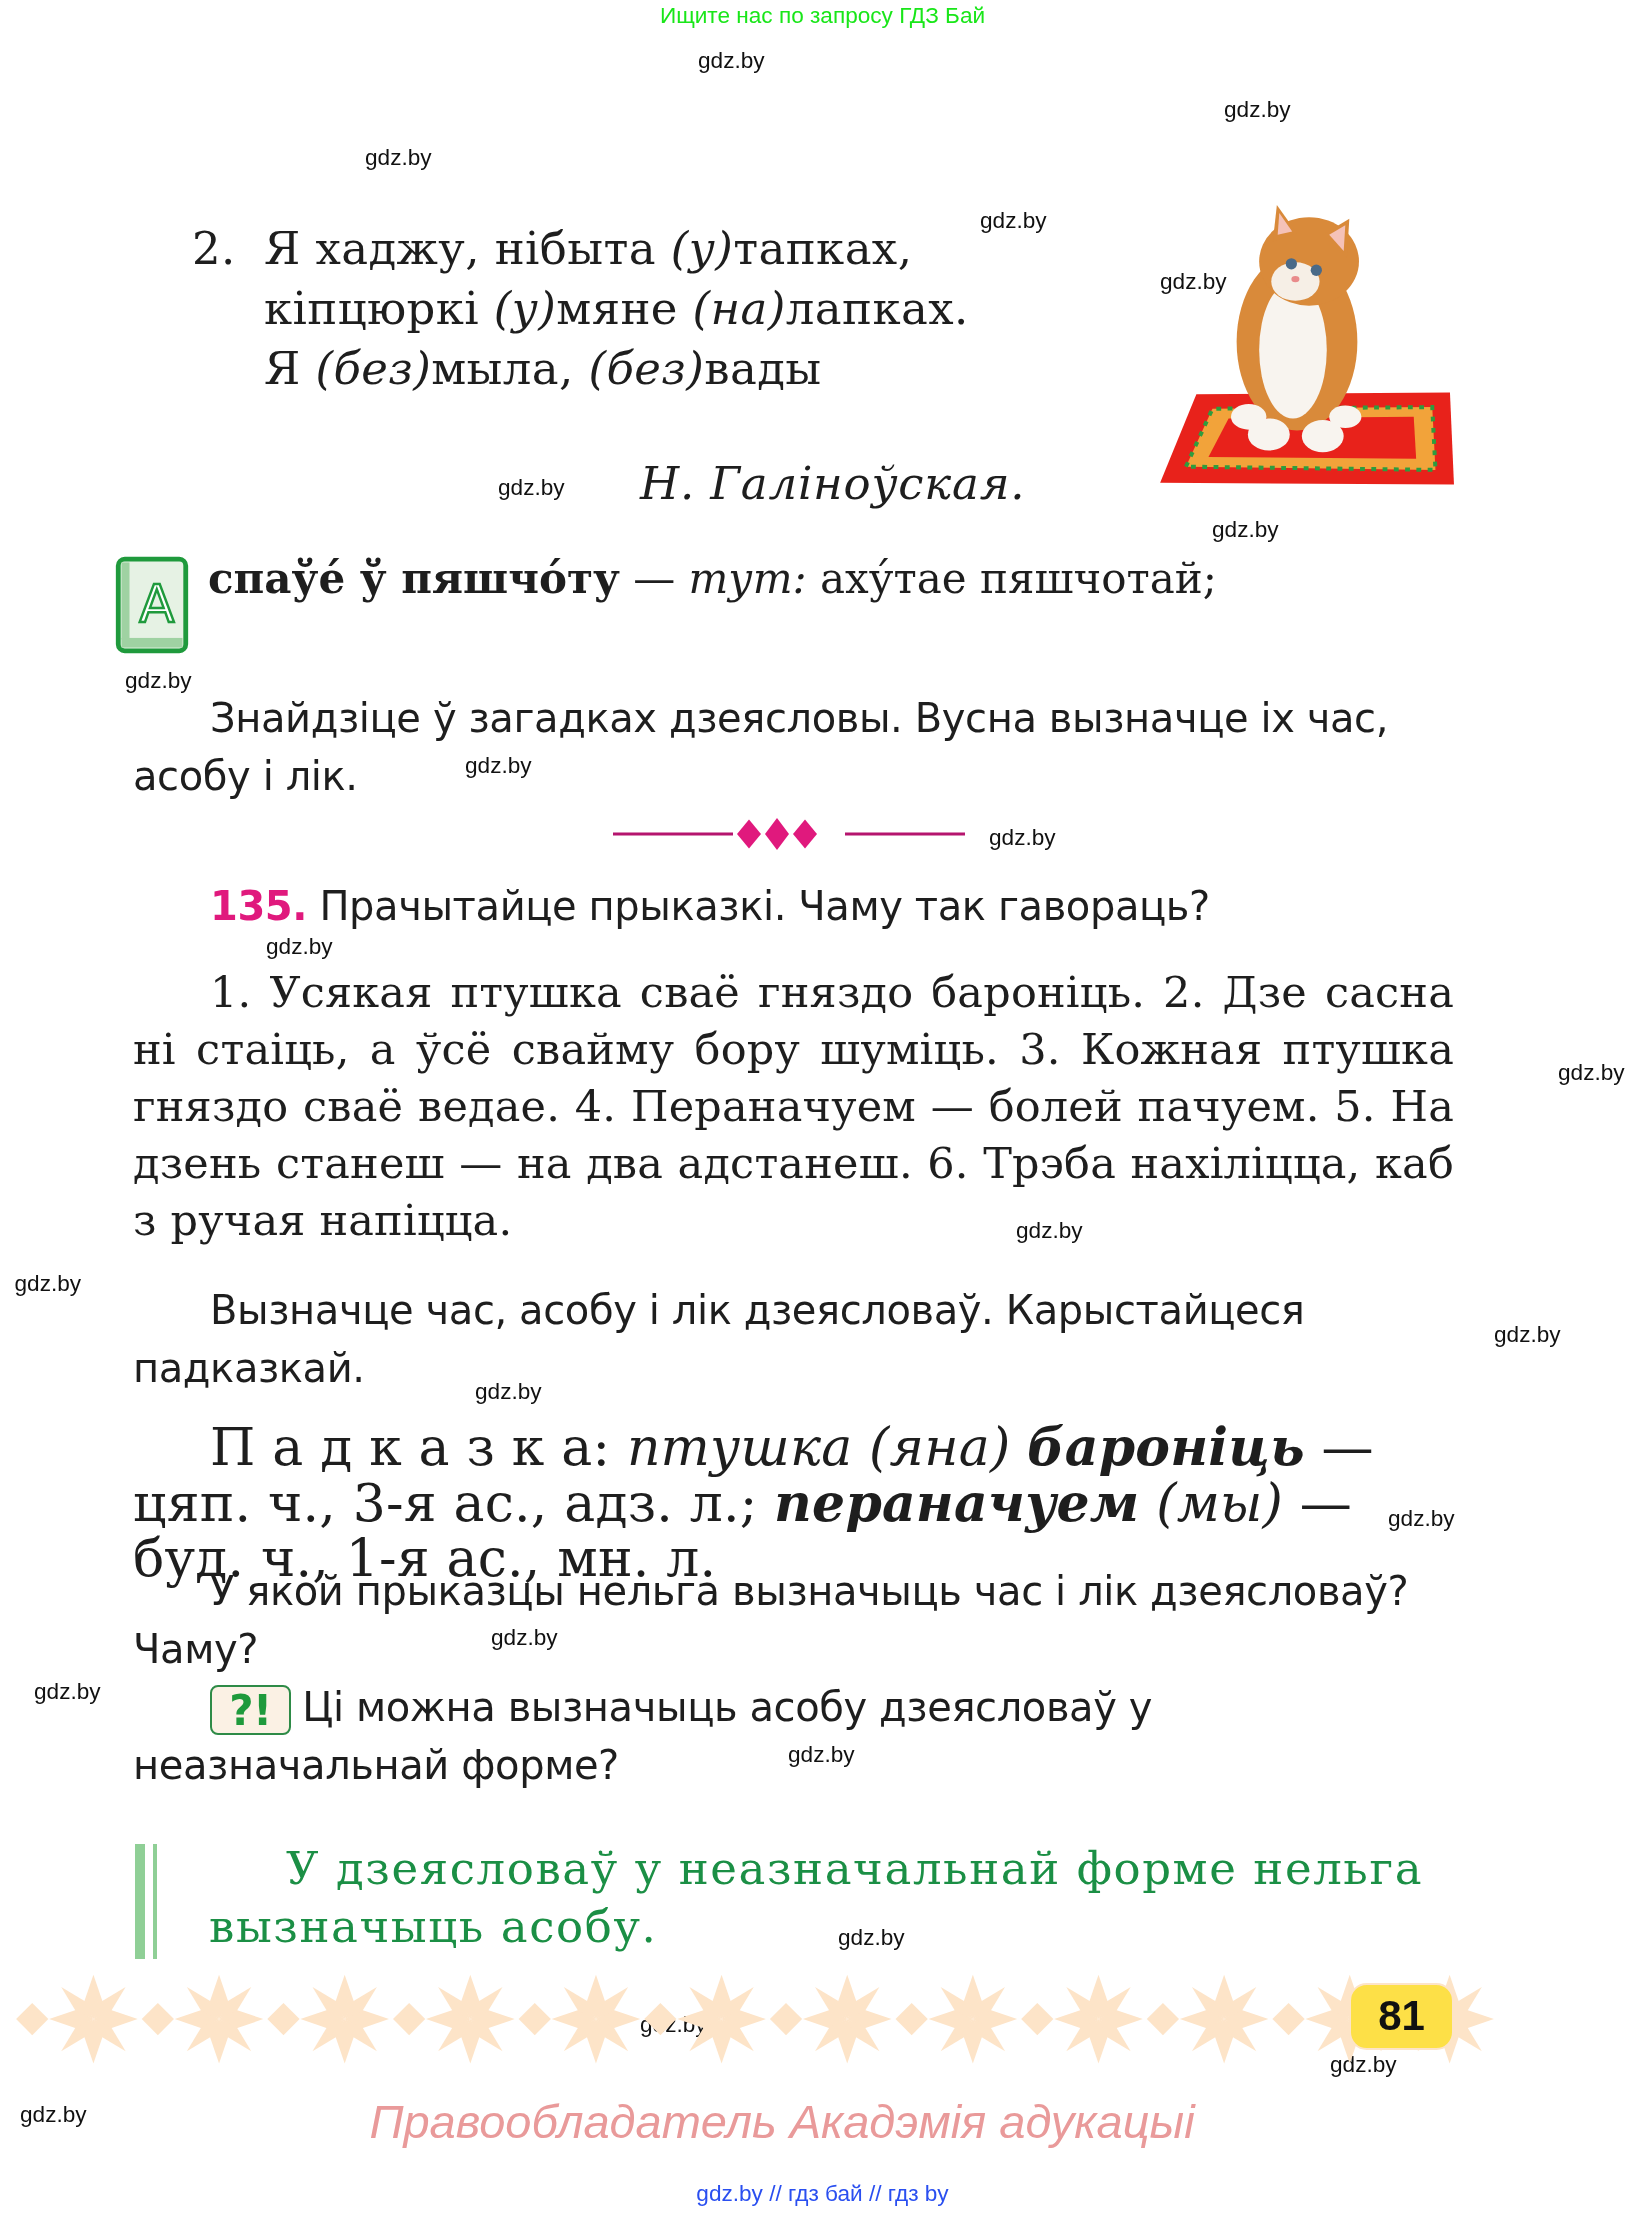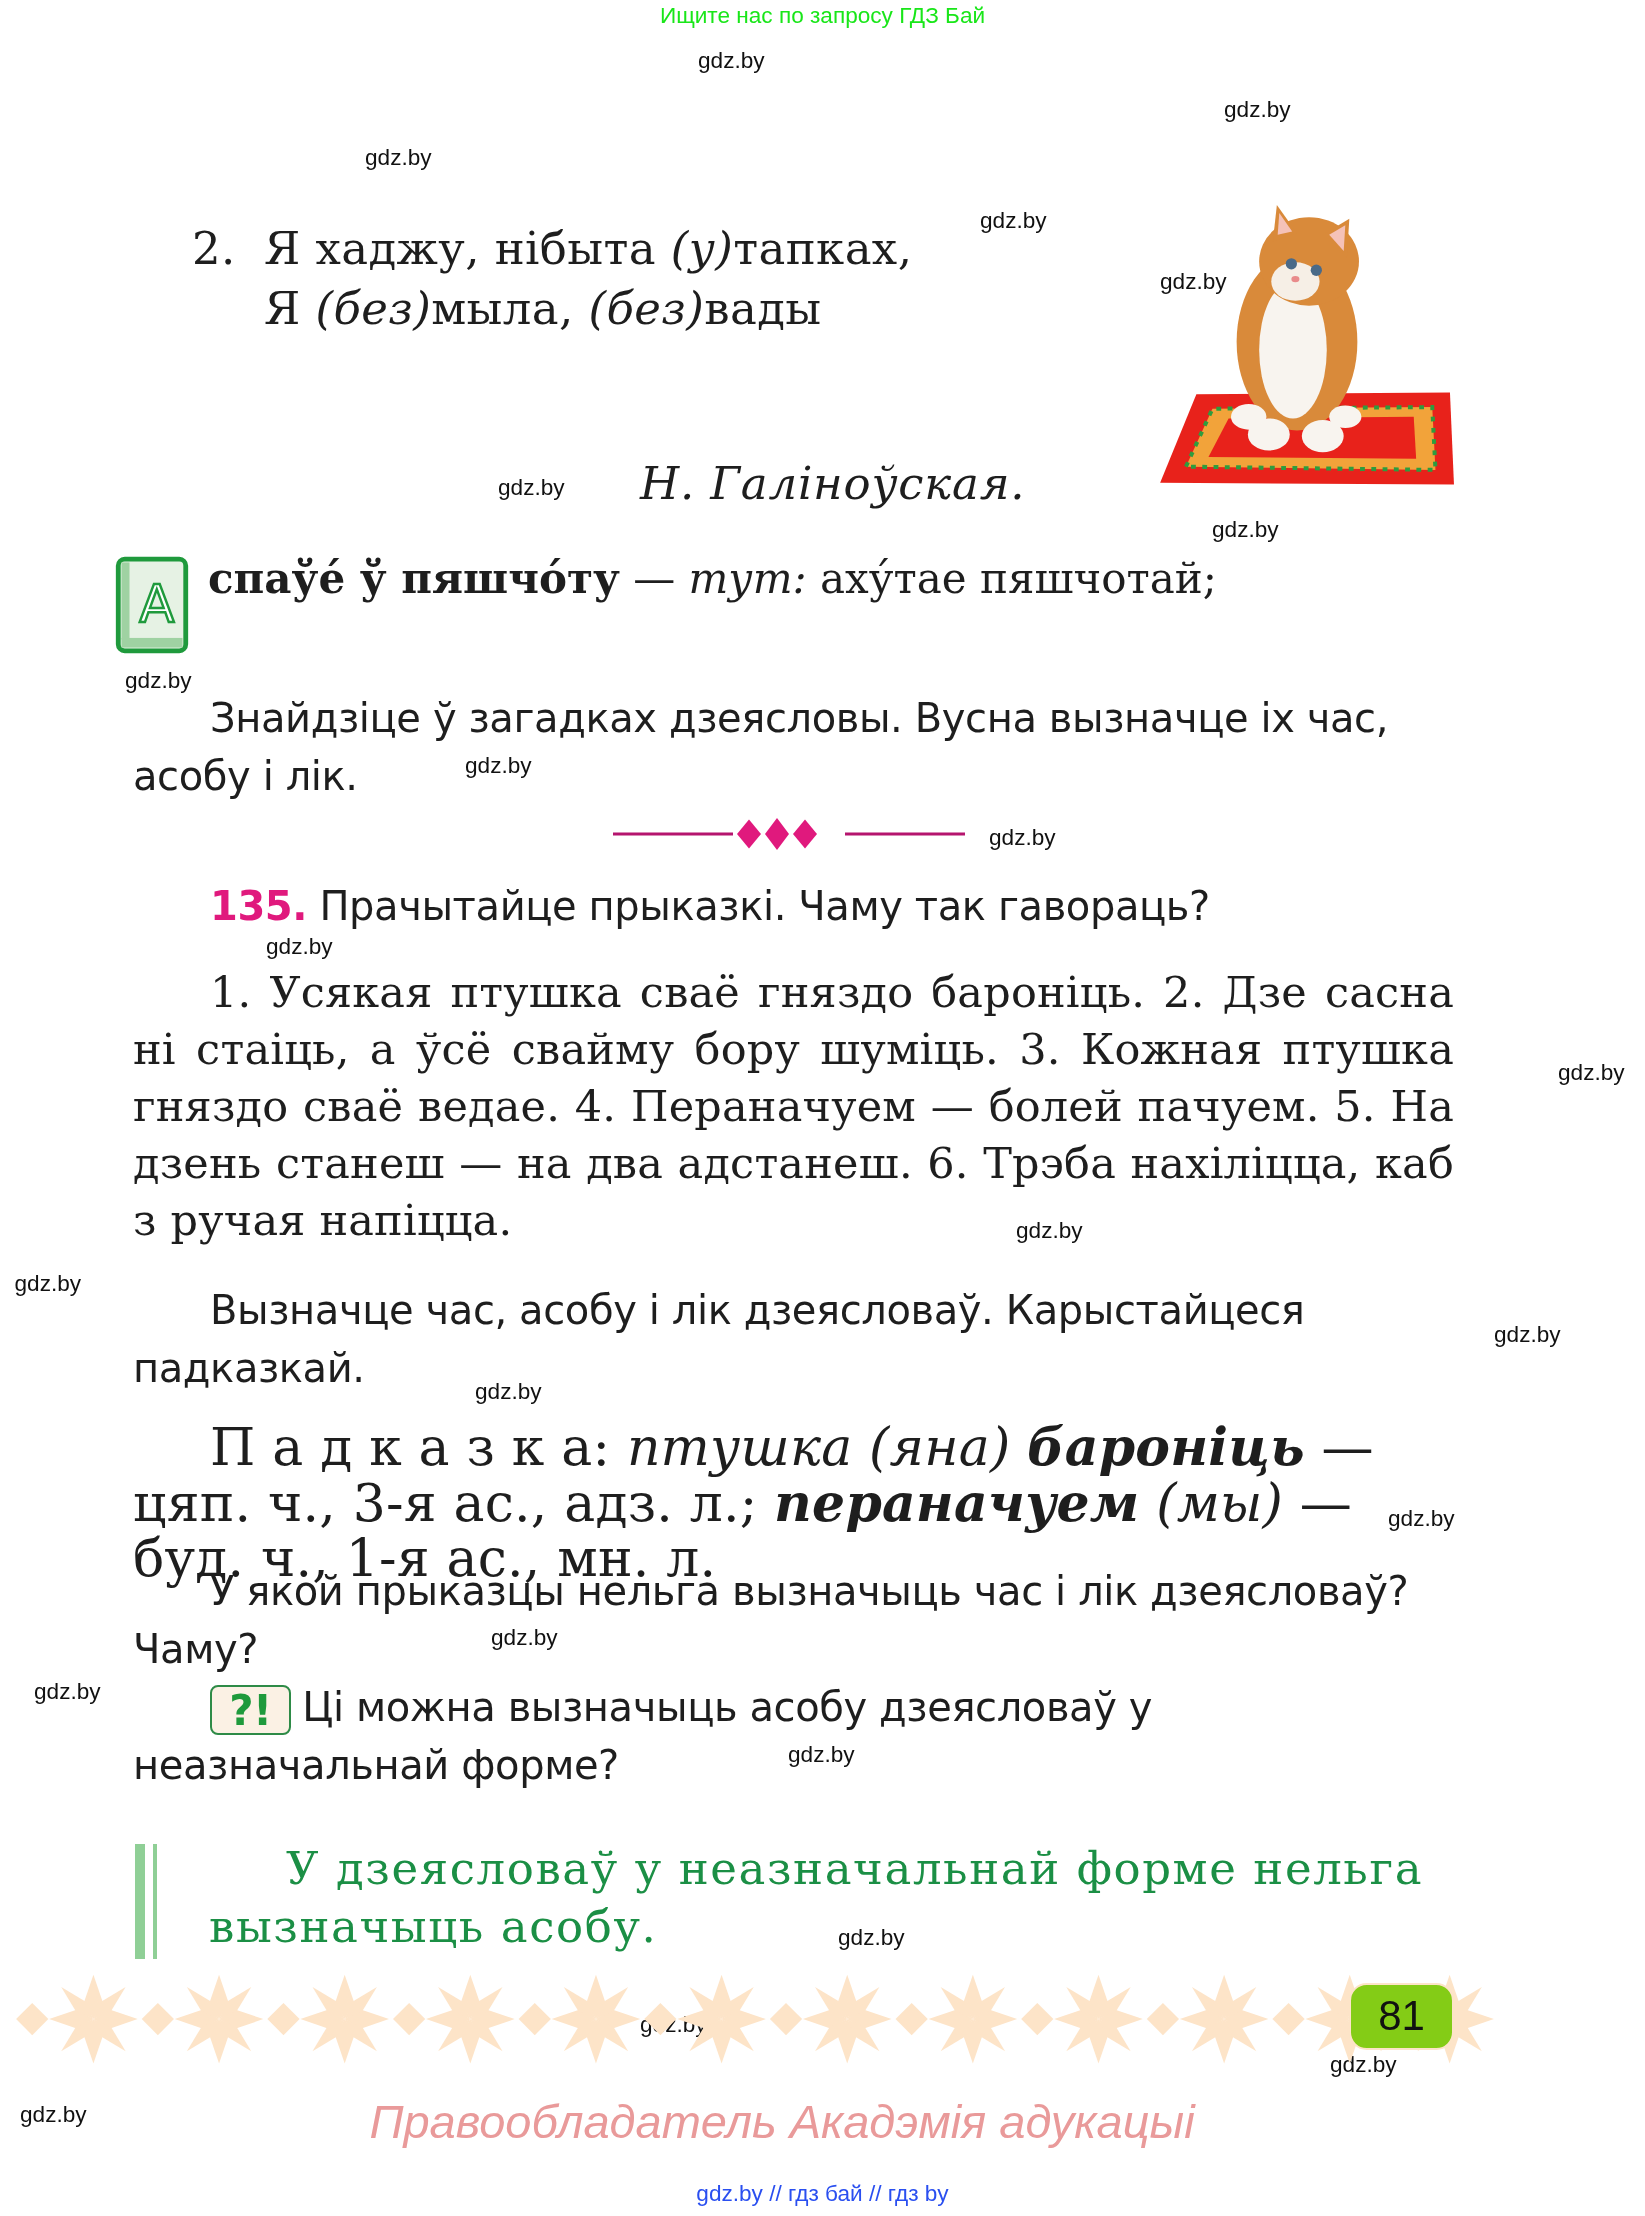--- a/index.html
+++ b/index.html
@@ -21,21 +21,21 @@
   .para-serif { position:absolute; left:133px; font-size:43px; line-height:57px; width:1321px; letter-spacing:0.2px; }
   .indent { display:inline-block; width:77px; }
   .divider { position:absolute; left:612px; top:818px; width:354px; height:32px; }
   .ex-num { color:#e0197d; font-weight:bold; }
   .qbox { display:inline-block; width:81px; height:50px; border:2.4px solid #2e8b47; border-radius:8px; background:#fbf1e4; color:#1f9a3c; font-family:"DejaVu Sans", sans-serif; font-weight:bold; font-size:42px; line-height:48px; text-align:center; vertical-align:middle; margin-right:11.3px; box-sizing:border-box; }
   .rule-bars { position:absolute; left:135px; top:1844px; width:32px; height:115px; }
   .rule-bars .b1 { position:absolute; left:0; top:0; width:9.7px; height:115px; background:#8fcf96; }
   .rule-bars .b2 { position:absolute; left:17.7px; top:0; width:4.8px; height:115px; background:#8fcf96; }
   .rule { position:absolute; left:209px; top:1840px; width:1244px; font-size:45px; line-height:58px; color:#1b8f45; letter-spacing:1.6px; }
   .ornament { position:absolute; left:0; top:1969px; width:1506px; height:97px; }
-  .pagenum { position:absolute; left:1349px; top:1983px; width:101px; height:63px; background:#84cc16; border:2.4px solid #fde4c8; border-radius:17.7px; font-family:"Liberation Sans", sans-serif; font-size:42px; line-height:61px; text-align:center; color:#111; }
+  .pagenum { position:absolute; left:1349px; top:1983px; width:101px; height:63px; background:#fde047; border:2.4px solid #fde4c8; border-radius:17.7px; font-family:"Liberation Sans", sans-serif; font-size:42px; line-height:61px; text-align:center; color:#111;font-weight:bold; }
   .copyright { position:absolute; left:0; width:1564px; top:2094px; text-align:center; font-family:"Liberation Sans", sans-serif; font-style:italic; font-size:47px; color:#e99a9a; }
   .footer-links { position:absolute; left:0; width:1645px; top:2181px; text-align:center; font-family:"Liberation Sans", sans-serif; font-size:22.6px; color:#2a4ff0; }
 </style>
 </head>
 <body>
 
 <div class="top-banner">Ищите нас по запросу ГДЗ Бай</div>
 
 <div class="wm" style="left:698px;top:48px;">gdz.by</div>
 <div class="wm" style="left:1224px;top:97px;">gdz.by</div>
@@ -57,20 +57,21 @@
 <div class="wm" style="left:491px;top:1625px;">gdz.by</div>
 <div class="wm" style="left:34px;top:1679px;">gdz.by</div>
 <div class="wm" style="left:788px;top:1742px;">gdz.by</div>
 <div class="wm" style="left:838px;top:1925px;">gdz.by</div>
 <div class="wm" style="left:640px;top:2012px;">gdz.by</div>
 <div class="wm" style="left:1330px;top:2052px;">gdz.by</div>
 <div class="wm" style="left:20px;top:2102px;">gdz.by</div>
 
 <div class="riddle serif">
   <div class="line"><span class="num">2.</span><span>Я хаджу, нібыта </span><span class="it">(у)</span><span>тапках,</span></div>
+  <div class="line ind"><span>кіпцюркі </span><span class="it">(у)</span><span>мяне </span><span class="it">(на)</span><span>лапках.</span></div>
   <div class="line ind"><span>Я </span><span class="it">(без)</span><span>мыла, </span><span class="it">(без)</span><span>вады</span></div>
 </div>
 <div class="author serif">Н. Галіноўская.</div>
 
 <svg class="cat" viewBox="0 0 400 390">
   <polygon points="30,350 75,240 390,238 395,352" fill="#e8221b"></polygon>
   <polygon points="62,330 95,258 368,256 372,334" fill="#f2a33a"></polygon>
   <polygon points="90,318 115,270 345,268 348,320" fill="#e8221b"></polygon>
   <polygon points="62,330 95,258 368,256 372,334" fill="none" stroke="#2e9c3f" stroke-width="5" stroke-dasharray="6 8"></polygon>
   <ellipse cx="200" cy="175" rx="75" ry="110" fill="#d98a3a"></ellipse>

